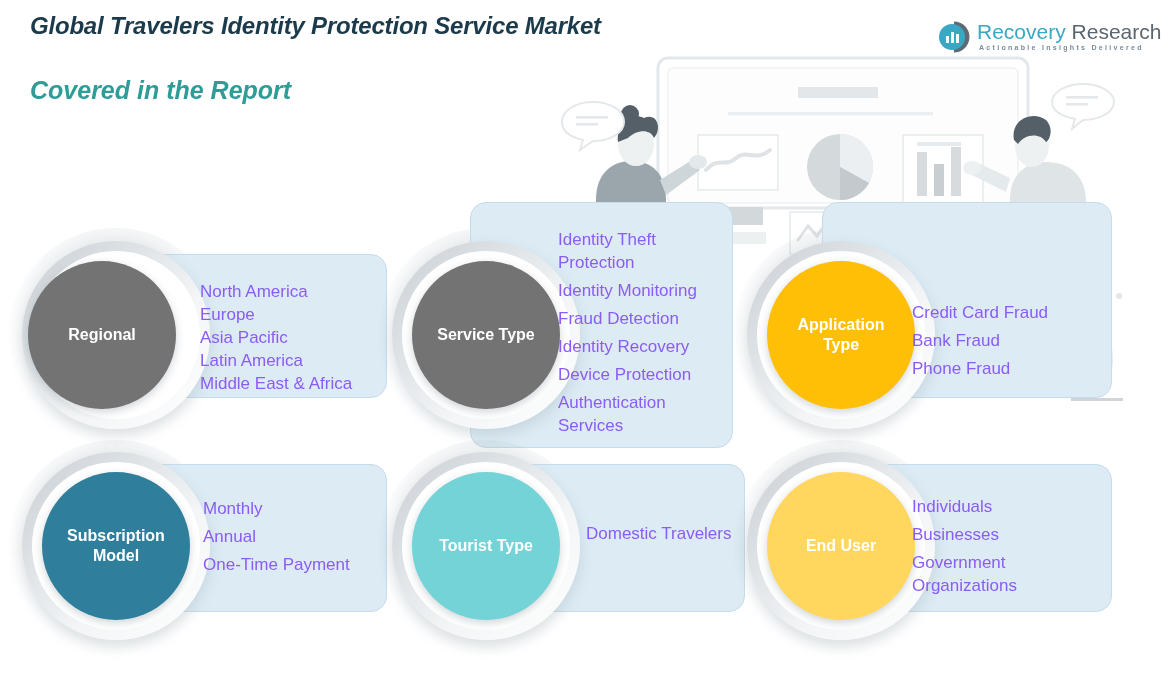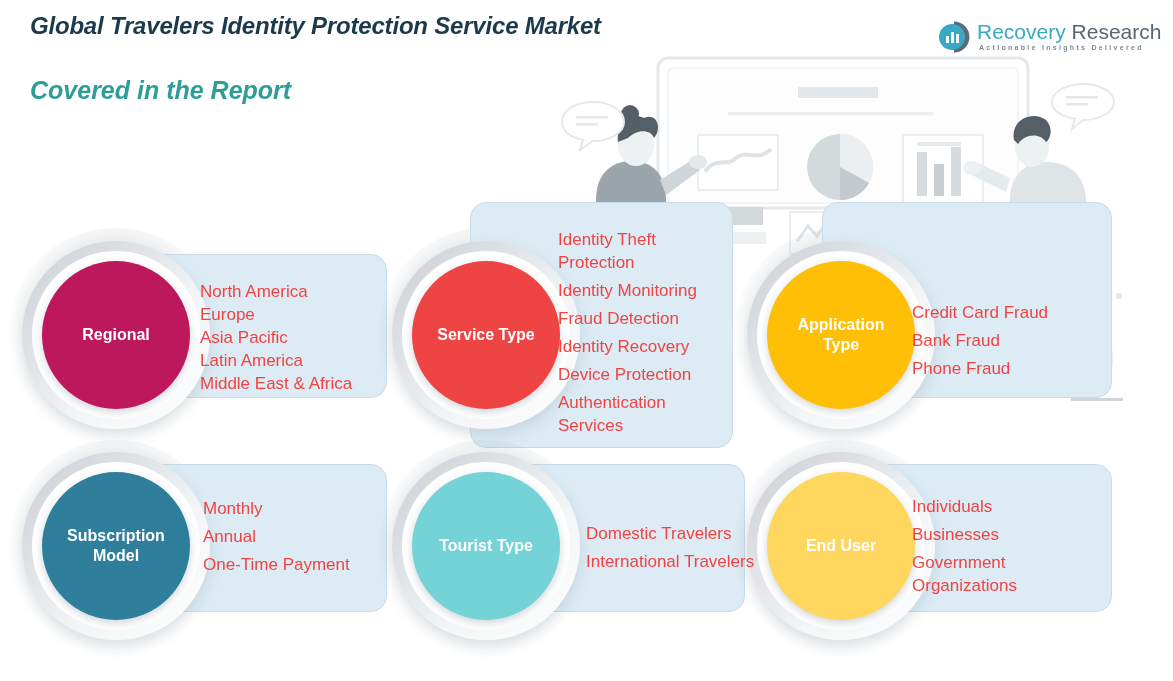--- a/index.html
+++ b/index.html
@@ -102,21 +102,21 @@
     color: #ffffff;
     font-weight: bold;
     font-size: 16px;
     line-height: 20px;
     box-shadow: 0 3px 9px rgba(40,60,75,0.22);
   }
 
   .items {
     position: absolute;
     z-index: 5;
-    color: #ef4444;
+    color: #8b5cf6;
     font-size: 17px;
     line-height: 23px;
     font-weight: 300;
   }
   .items .item { white-space: pre-line; }
   .items.loose .item { margin-bottom: 5px; }
 
   .fade-shade {
     position: absolute;
     border-radius: 50%;
@@ -214,36 +214,36 @@
   </div>
 </div>
 
 <div class="board">
 
   <div class="group">
     <div class="fade-shade" style="left:8px; top:228px; width:215px; height:215px;"></div>
     <div class="panel" style="left:112px; top:254px; width:275px; height:144px;"></div>
     <div class="ring" style="left:22px; top:241px; width:188px; height:188px;"></div>
     <div class="ring-inner" style="left:32px; top:251px; width:168px; height:168px;"></div>
-    <div class="circle" style="left:42px; top:261px; width:148px; height:148px; background:#be185d;">Regional</div>
+    <div class="circle" style="left:28px; top:261px; width:148px; height:148px; background:#737373;">Regional</div>
     <div class="items" style="left:200px; top:280px; width:200px;">
       <div class="item">North America</div>
       <div class="item">Europe</div>
       <div class="item">Asia Pacific</div>
       <div class="item">Latin America</div>
       <div class="item">Middle East &amp; Africa</div>
     </div>
   </div>
 
   <div class="group">
     <div class="fade-shade" style="left:378px; top:228px; width:215px; height:215px;"></div>
     <div class="panel" style="left:470px; top:202px; width:263px; height:246px;"></div>
     <div class="ring" style="left:392px; top:241px; width:188px; height:188px;"></div>
     <div class="ring-inner" style="left:402px; top:251px; width:168px; height:168px;"></div>
-    <div class="circle" style="left:412px; top:261px; width:148px; height:148px; background:#ef4444;">Service Type</div>
+    <div class="circle" style="left:412px; top:261px; width:148px; height:148px; background:#737373;">Service Type</div>
     <div class="items loose" style="left:558px; top:228px; width:180px;">
       <div class="item">Identity Theft
 Protection</div>
       <div class="item">Identity Monitoring</div>
       <div class="item">Fraud Detection</div>
       <div class="item">Identity Recovery</div>
       <div class="item">Device Protection</div>
       <div class="item">Authentication
 Services</div>
     </div>
@@ -278,21 +278,20 @@
   </div>
 
   <div class="group">
     <div class="fade-shade" style="left:378px; top:440px; width:215px; height:215px;"></div>
     <div class="panel" style="left:470px; top:464px; width:275px; height:148px;"></div>
     <div class="ring" style="left:392px; top:452px; width:188px; height:188px;"></div>
     <div class="ring-inner" style="left:402px; top:462px; width:168px; height:168px;"></div>
     <div class="circle" style="left:412px; top:472px; width:148px; height:148px; background:#73d3d6;">Tourist Type</div>
     <div class="items loose" style="left:586px; top:514px; width:200px;margin-top:8px;">
       <div class="item">Domestic Travelers</div>
-      <div class="item">International Travelers</div>
     </div>
   </div>
 
   <div class="group">
     <div class="fade-shade" style="left:733px; top:440px; width:215px; height:215px;"></div>
     <div class="panel" style="left:822px; top:464px; width:290px; height:148px;"></div>
     <div class="ring" style="left:747px; top:452px; width:188px; height:188px;"></div>
     <div class="ring-inner" style="left:757px; top:462px; width:168px; height:168px;"></div>
     <div class="circle" style="left:767px; top:472px; width:148px; height:148px; background:#ffd75e;">End User</div>
     <div class="items loose" style="left:912px; top:495px; width:200px;">

